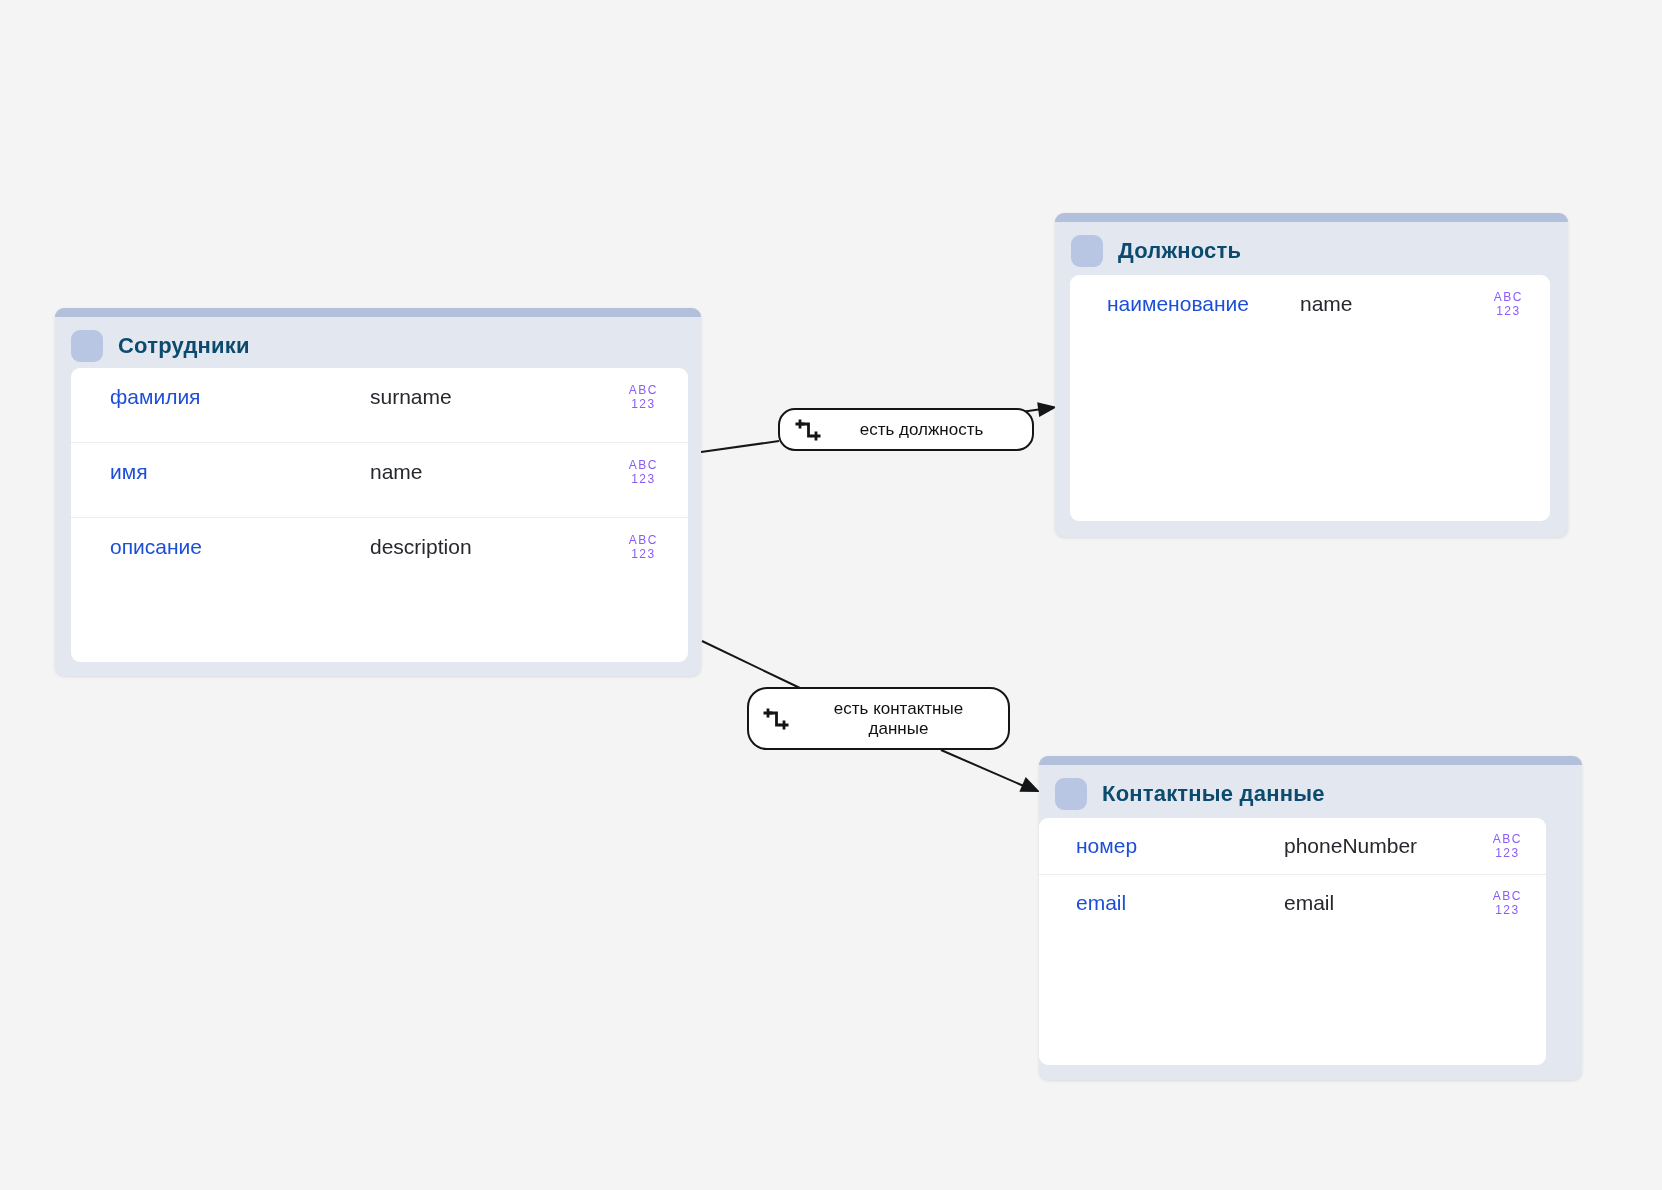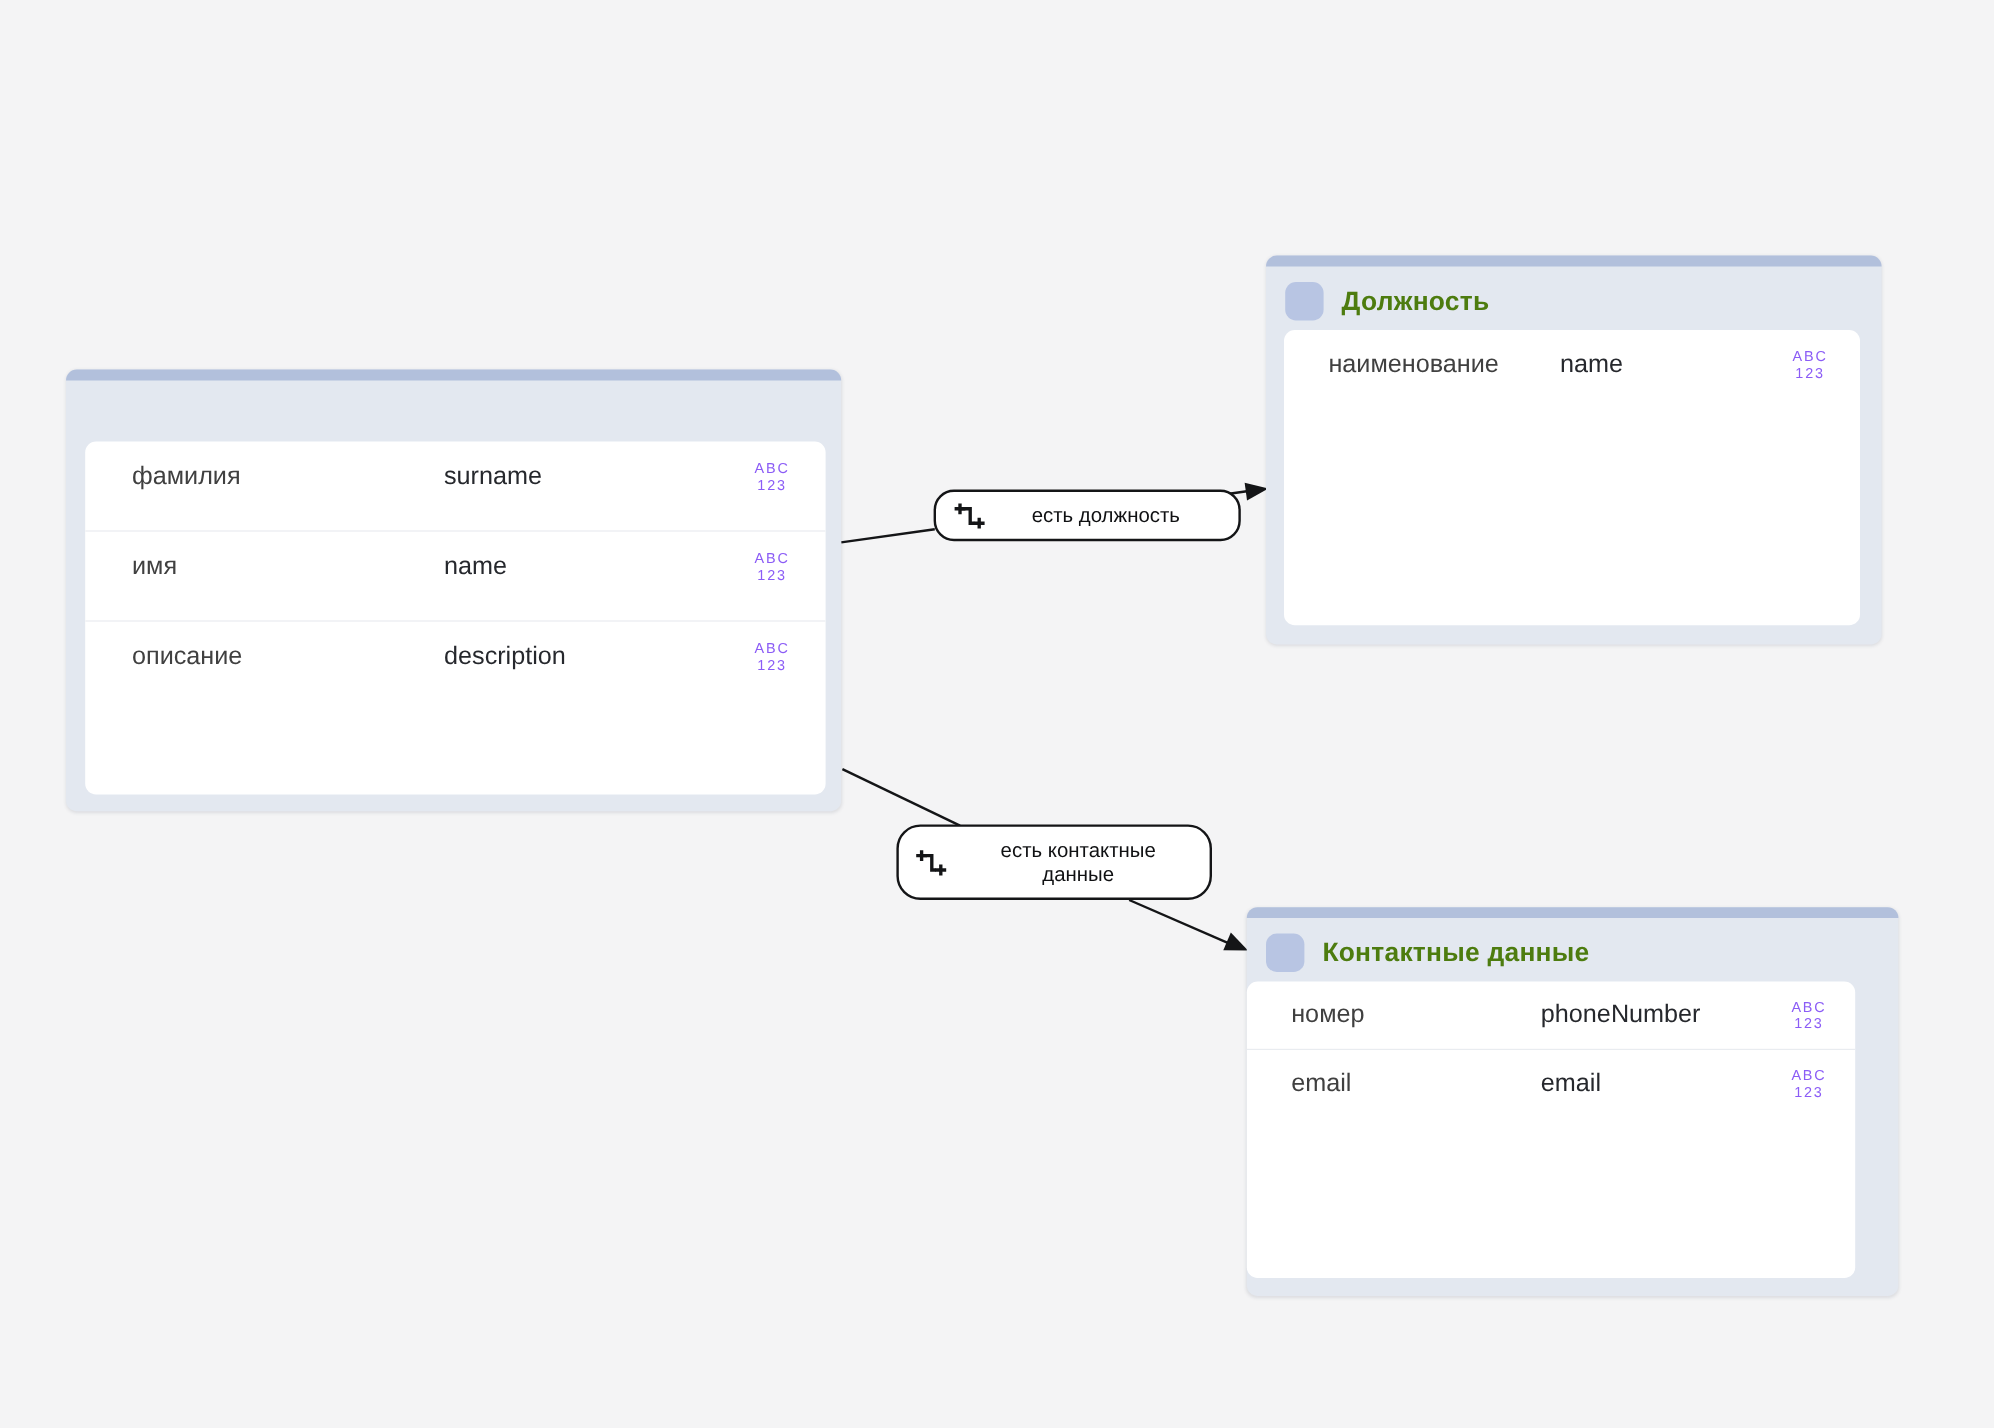--- a/index.html
+++ b/index.html
@@ -8,25 +8,25 @@
 
   
   .connector-layer{position:absolute;left:0;top:0;width:1662px;height:1190px;pointer-events:none;}
 
   
   .card{position:absolute;background:#e3e8f0;border-radius:9px;
         box-shadow:0 1px 3px rgba(40,50,70,.12);}
   .card-topbar{height:9px;background:#b2c0dc;border-radius:9px 9px 0 0;}
   .card-header{display:flex;align-items:center;padding:13px 16px 0 16px;}
   .entity-icon{width:32px;height:32px;border-radius:9px;background:#b8c5e3;flex:0 0 auto;}
-  .entity-title{margin-left:15px;font-size:22px;font-weight:700;color:#4d7c0f;letter-spacing:.2px;}
+  .entity-title{margin-left:15px;font-size:22px;font-weight:700;color:#0c4a6e;letter-spacing:.2px;}
   .card-body{position:absolute;background:#ffffff;border-radius:9px;overflow:hidden;}
   .field-row{display:flex;align-items:center;border-bottom:1px solid #e9ecf0;}
   .field-row:last-child{border-bottom:none;}
-  .field-name{color:#404040;font-size:21px;flex:0 0 auto;}
+  .field-name{color:#1d4ed8;font-size:21px;flex:0 0 auto;}
   .field-key{color:#26282d;font-size:21px;flex:1 1 auto;}
   .field-type-badge{flex:0 0 auto;text-align:center;color:#8b5cf6;font-size:12px;
                     line-height:14px;letter-spacing:1.5px;font-weight:500;}
 
   
   .card-employees{left:55px;top:308px;width:646px;height:368px;}
   .card-employees .card-body{left:16px;top:60px;width:617px;height:294px;}
   .card-employees .field-row{height:58px;padding:0 30px 16px 39px;}
   .card-employees .field-name{width:260px;}
 
@@ -63,20 +63,24 @@
     </g>
     <g stroke="#141517" stroke-width="2" fill="none">
       <path d="M702,641 L800,688"></path>
       <path d="M941,750 L1026,787"></path>
       <polygon points="1040,792 1019.4,791.8 1025.7,777.1" fill="#141517" stroke="none"></polygon>
     </g>
   </svg>
 
   <div class="card card-employees">
     <div class="card-topbar"></div>
+    <div class="card-header">
+      <div class="entity-icon"></div>
+      <div class="entity-title">Сотрудники</div>
+    </div>
     <div class="card-body">
       <div class="field-row">
         <span class="field-name">фамилия</span>
         <span class="field-key">surname</span>
         <span class="field-type-badge">
           <div>ABC</div>
             <div>123</div>
         </span>
       </div>
       <div class="field-row">

